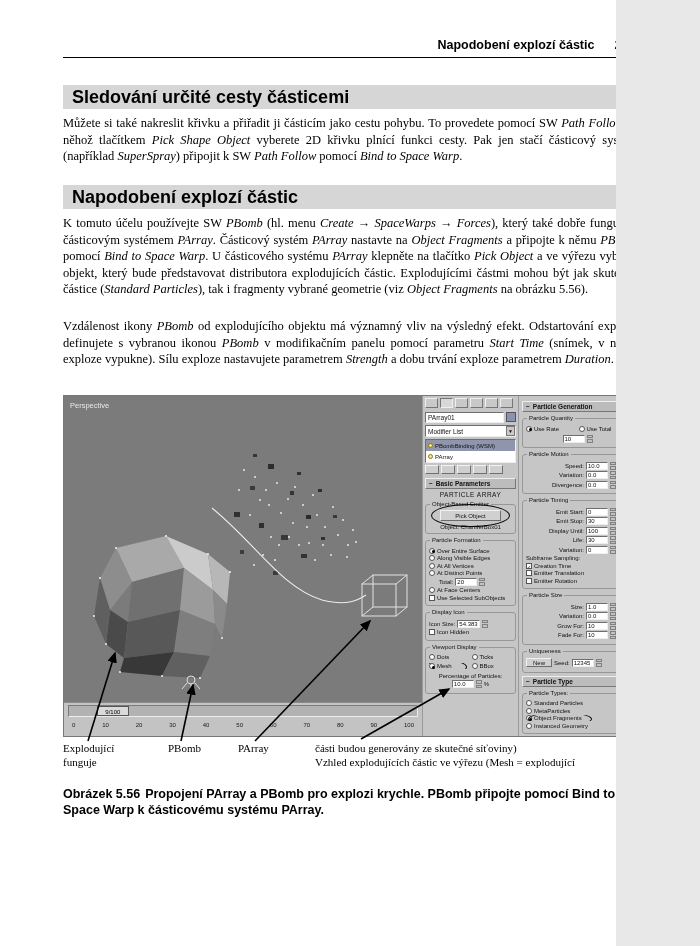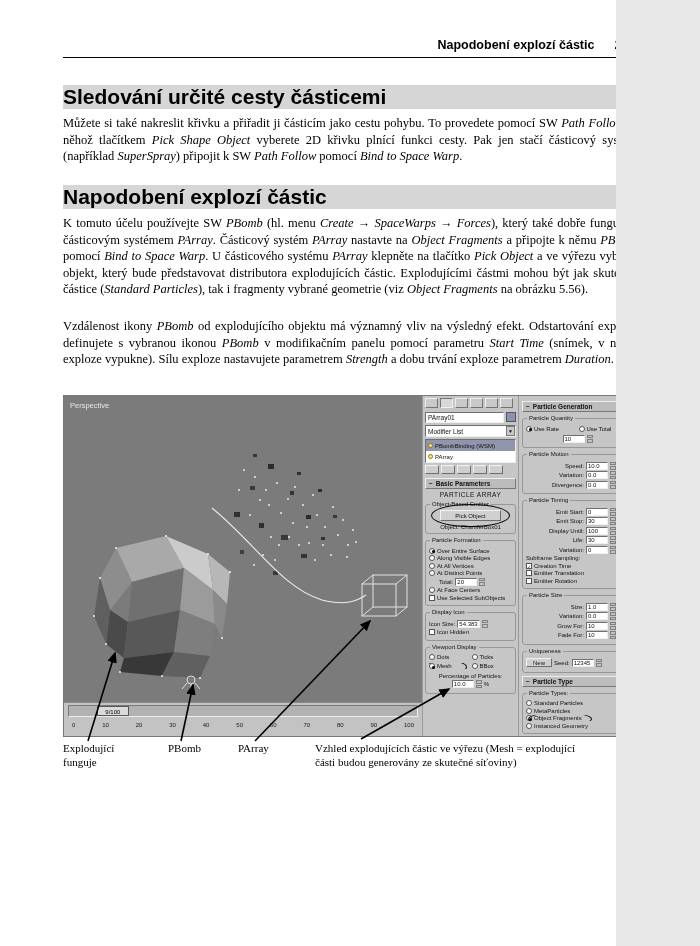--- a/index.html
+++ b/index.html
@@ -9,22 +9,22 @@
           font-family:"Liberation Serif", serif; color:#000; }
 
   
   .header { position:absolute; top:37px; left:63px; width:574px; text-align:right;
             font-family:"Liberation Sans", sans-serif; font-weight:bold; font-size:12.5px; }
   .header .pgnum { margin-left:20px; font-size:13.5px; }
   .header-rule { position:absolute; top:57px; left:63px; width:574px; height:1.4px; background:#000; }
 
   
   .h-bar { position:absolute; left:63px; width:574px; height:24px; background:#d6d6d6;
-           font-family:"Liberation Sans", sans-serif; font-weight:bold; font-size:21px;
-           line-height:24px; padding-left:0; }
+           font-family:"Liberation Sans", sans-serif; font-weight:bold; font-size:18px;
+           line-height:24px; padding-left:9px; }
   .h1bar { top:85px; }
   .h2bar { top:185px; }
 
   
   .para { position:absolute; left:63px; width:574px; font-size:12.5px; line-height:16.5px;
           text-align:justify; }
   .p1 { top:115px; }
   .p2 { top:215px; }
   .p3 { top:318px; }
   .it { font-style:italic;margin-top:9px; }
@@ -632,21 +632,24 @@
     <line x1="298" y1="344" x2="386" y2="294" stroke="#000" stroke-width="1.6" marker-end="url(#ah)"></line>
   </svg>
 
   <div class="callout co1">
     <div>Explodující</div>
     <div>funguje</div>
   </div>
   <div class="callout co2">PBomb</div>
   <div class="callout co3">PArray</div>
   <div class="callout co4">
+    <div>části budou generovány ze skutečné síťoviny)</div>
     <div>Vzhled explodujících částic ve výřezu (Mesh = explodující</div>
-    <div>části budou generovány ze skutečné síťoviny)</div>
   </div>
 
+  <p class="caption">
+    <span class="cap-label">Obrázek 5.56</span><span>Propojení PArray a PBomb pro explozi krychle. PBomb připojte pomocí Bind to Space Warp k částicovému systému PArray.</span>
+  </p>
 
   <div class="side-tab">Animace</div>
   <div class="side-chapter">5</div>
 
 </div>
 
 </body></html>

